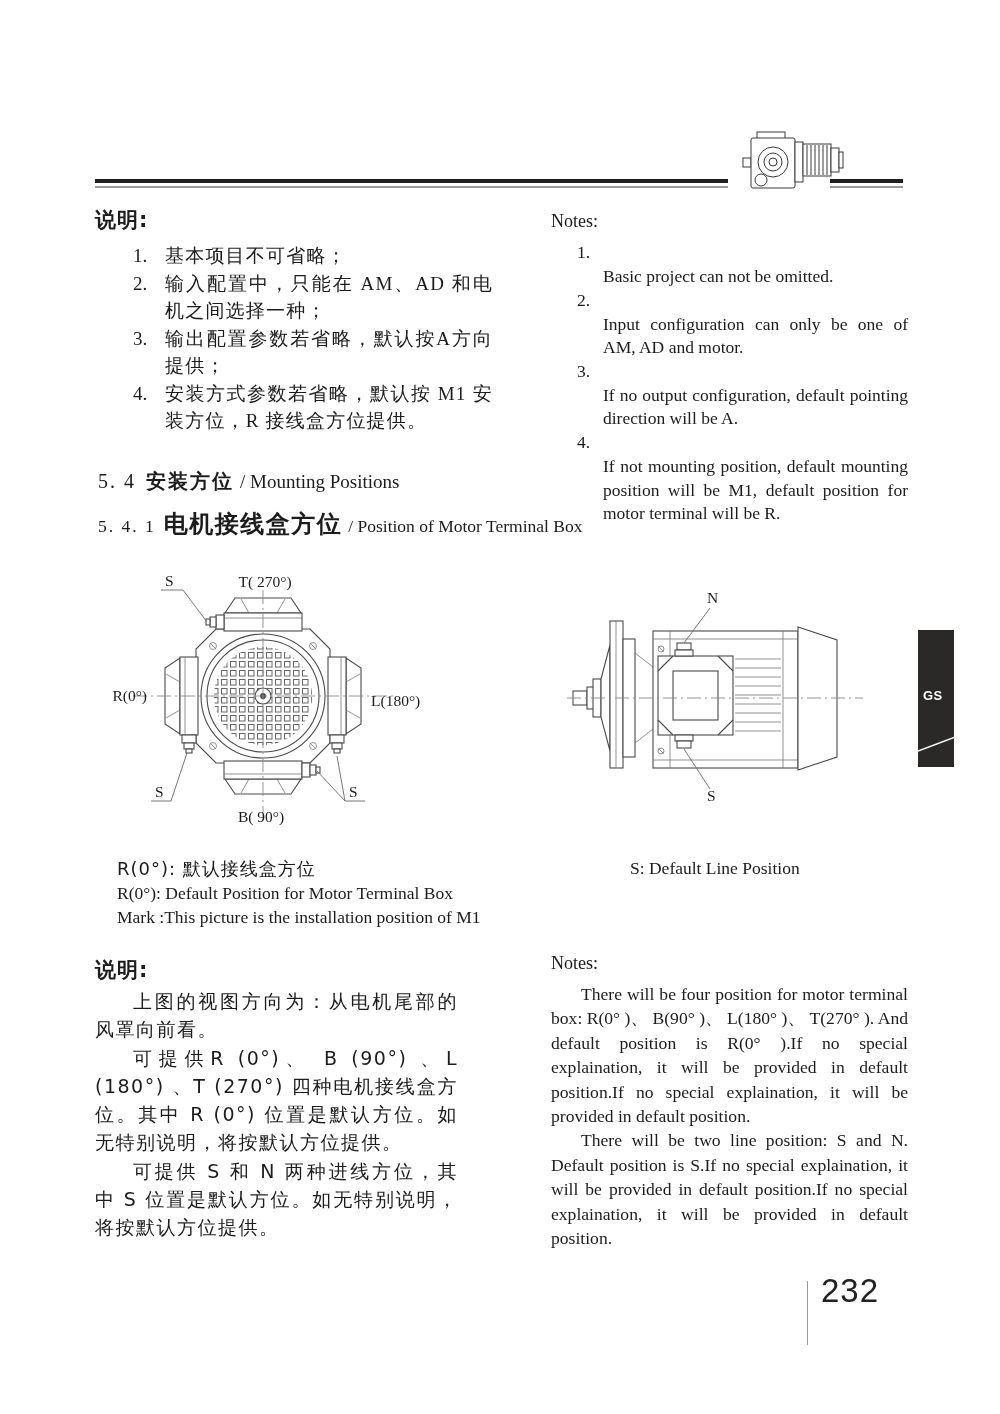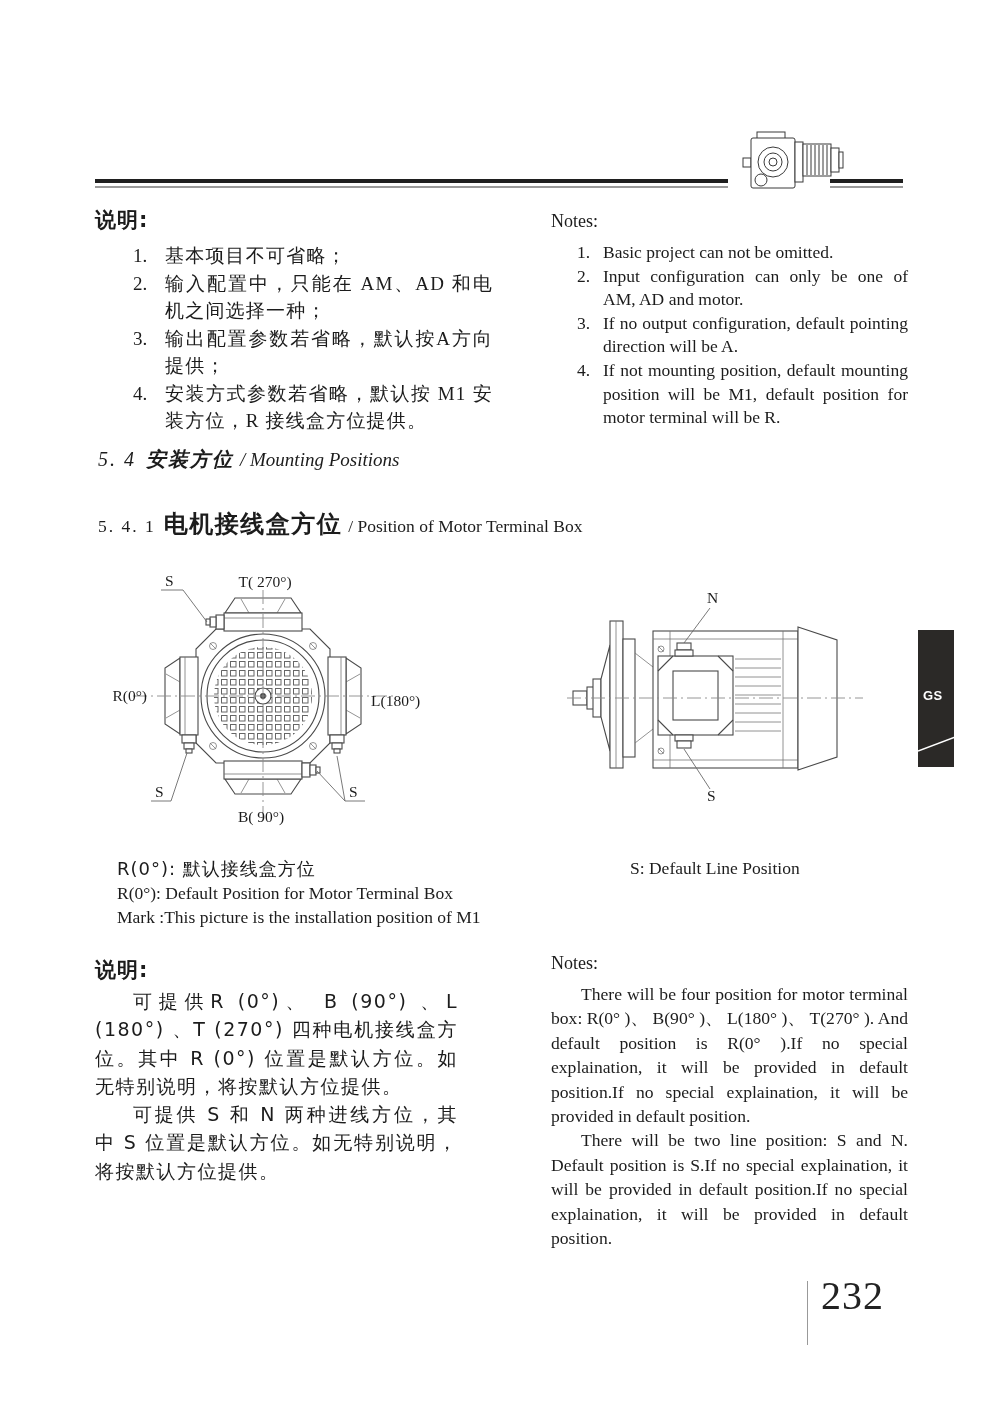--- a/index.html
+++ b/index.html
@@ -17,21 +17,21 @@
   .en-head { font-weight:400; font-size:18px; }
 
   .cn-list { margin-top:8px; margin-left:38px; }
   .cn-list .item { display:flex; font-size:19px; line-height:27.5px; letter-spacing:1.2px; }
   .cn-list .num { width:32px; flex-shrink:0; font-family:"Liberation Serif", serif; letter-spacing:0; }
   .cn-list .txt { flex:1; text-align:justify; }
 
   .en-list { margin-top:9px; margin-left:26px; }
   .en-list .item { display:flex; font-size:17.5px; line-height:23.6px; }
   .en-list .num { width:26px; flex-shrink:0; }
-  .en-list .txt { flex:1; text-align:justify; }
+  .en-list .txt { flex:1; text-align:justify;margin-top:24px; }
 
   
   .sec { white-space:nowrap; }
   .sec .snum { font-size:20px; letter-spacing:2px; }
   .sec .scn  { font-family:"DejaVu Sans", sans-serif; font-weight:700; font-size:20px; letter-spacing:2px; margin-left:10px; }
   .sec .sen  { font-size:19px; margin-left:6px; }
   .sec.sub .snum { font-size:17.5px; }
   .sec.sub .scn { font-size:24px; letter-spacing:1.5px; margin-left:8px; }
   .sec.sub .sen { font-size:17.5px; }
 
@@ -56,21 +56,21 @@
   .para-en .en-head { margin-bottom:8px; }
 
   
   .gs-tab { background:#2b2927; color:#ffffff; }
   .gs-tab .gs-label {
     position:absolute; left:5px; top:58px;
     font-family:"Liberation Sans", sans-serif; font-weight:700; font-size:13px; letter-spacing:0.5px;
   }
 
   
-  .pageno { font-family:Liberation Serif, serif; font-size:40px; letter-spacing:1px; color:#222; }
+  .pageno { font-family:Liberation Sans, sans-serif; font-size:33px; letter-spacing:1px; color:#222; }
   .pageno-rule { width:1px; background:#999; }
 </style>
 </head>
 <body>
 
 <div class="page">
 
   <div class="abs rule" style="left:95px; top:179px; width:633px;"></div>
   <div class="abs rule" style="left:830px; top:179px; width:73px;"></div>
 
@@ -135,21 +135,21 @@
         <span class="num">3.</span>
         <span class="txt">If no output configuration,  default pointing direction will be A.</span>
       </div>
       <div class="item">
         <span class="num">4.</span>
         <span class="txt">If not mounting position,  default mounting position will be M1, default position for motor terminal will be R.</span>
       </div>
     </div>
   </div>
 
-  <div class="abs sec" style="left:98px; top:446px;font-style:italic;">
+  <div class="abs sec" style="left:98px; top:468px;">
     <span class="snum">5. 4</span><span class="scn">安装方位</span><span class="sen">/ Mounting Positions</span>
   </div>
   <div class="abs sec sub" style="left:98px; top:508px;">
     <span class="snum">5. 4. 1</span><span class="scn">电机接线盒方位</span><span class="sen">/ Position of Motor Terminal Box</span>
   </div>
 
   <div class="abs" style="left:103px; top:570px;">
     <svg width="340" height="268" viewBox="0 0 340 268">
       <defs>
         <pattern id="grille" width="9" height="9" patternUnits="userSpaceOnUse">
@@ -270,20 +270,21 @@
     <div class="cap-cn">R(0°): 默认接线盒方位</div>
     <div class="cap-en">R(0°): Default Position for Motor Terminal Box</div>
     <div class="cap-en">Mark :This picture is the installation position of M1</div>
   </div>
   <div class="abs" style="left:630px; top:856px; width:280px;">
     <div class="cap-en">S: Default Line Position</div>
   </div>
 
   <div class="abs para-cn" style="left:95px; top:956px; width:363px;">
     <div class="cn-head">说明:</div>
+    <p>上图的视图方向为：从电机尾部的风罩向前看。</p>
     <p>可提供R (0°)、 B (90°) 、L (180°) 、T (270°) 四种电机接线盒方位。其中 R (0°) 位置是默认方位。如无特别说明，将按默认方位提供。</p>
     <p>可提供 S 和 N 两种进线方位，其中 S 位置是默认方位。如无特别说明，将按默认方位提供。</p>
   </div>
 
   <div class="abs para-en" style="left:551px; top:953px; width:357px;">
     <div class="en-head">Notes:</div>
     <p>There will be four position for motor terminal box: R(0° )、 B(90° )、 L(180° )、 T(270° ). And default position is R(0° ).If no special explaination, it will be provided in default position.If no special explaination, it will be provided in default position.</p>
     <p>There will be two line position: S and N. Default position is S.If no special explaination, it will be provided in default position.If no special explaination, it will be provided in default position.</p>
   </div>
 

